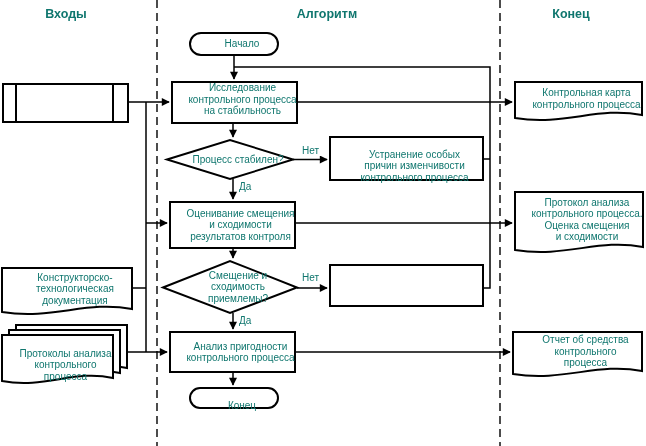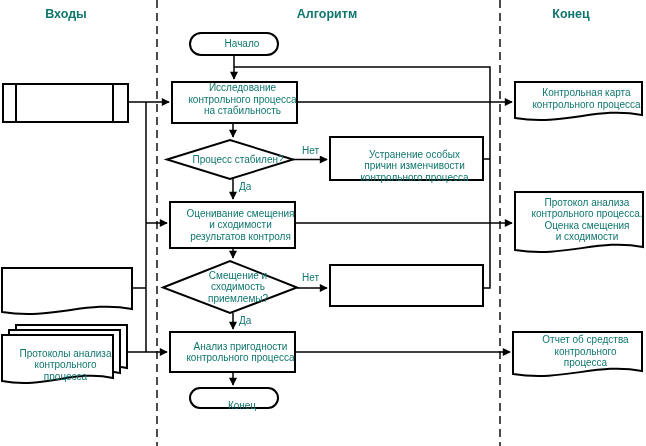--- a/index.html
+++ b/index.html
@@ -119,20 +119,23 @@
   <div class="txt" style="left:170px; top:202px; width:125px; height:46px;">Оценивание смещения
 и сходимости
 результатов контроля</div>
   <div class="txt" style="left:163px; top:261px; width:134px; height:52px;">Смещение и
 сходимость
 приемлемы?</div>
   <div class="txt" style="left:170px; top:332px; width:125px; height:40px;">Анализ пригодности
 контрольного процесса</div>
   <div class="txt" style="left:190px; top:388px; width:88px;  height:36px;border-radius:8px;">Конец</div>
 
+  <div class="txt" style="left:2px; top:268px; width:130px; height:42px;">Конструкторско-
+технологическая
+документация</div>
   <div class="txt" style="left:2px; top:336px; width:111px; height:42px;margin-top:8px;">Протоколы анализа
 контрольного
 процесса</div>
 
   <div class="txt" style="left:515px; top:82px;  width:127px; height:33px;">Контрольная карта
 контрольного процесса</div>
   <div class="txt" style="left:515px; top:192px; width:128px; height:55px;">Протокол анализа
 контрольного процесса.
 Оценка смещения
 и сходимости</div>

